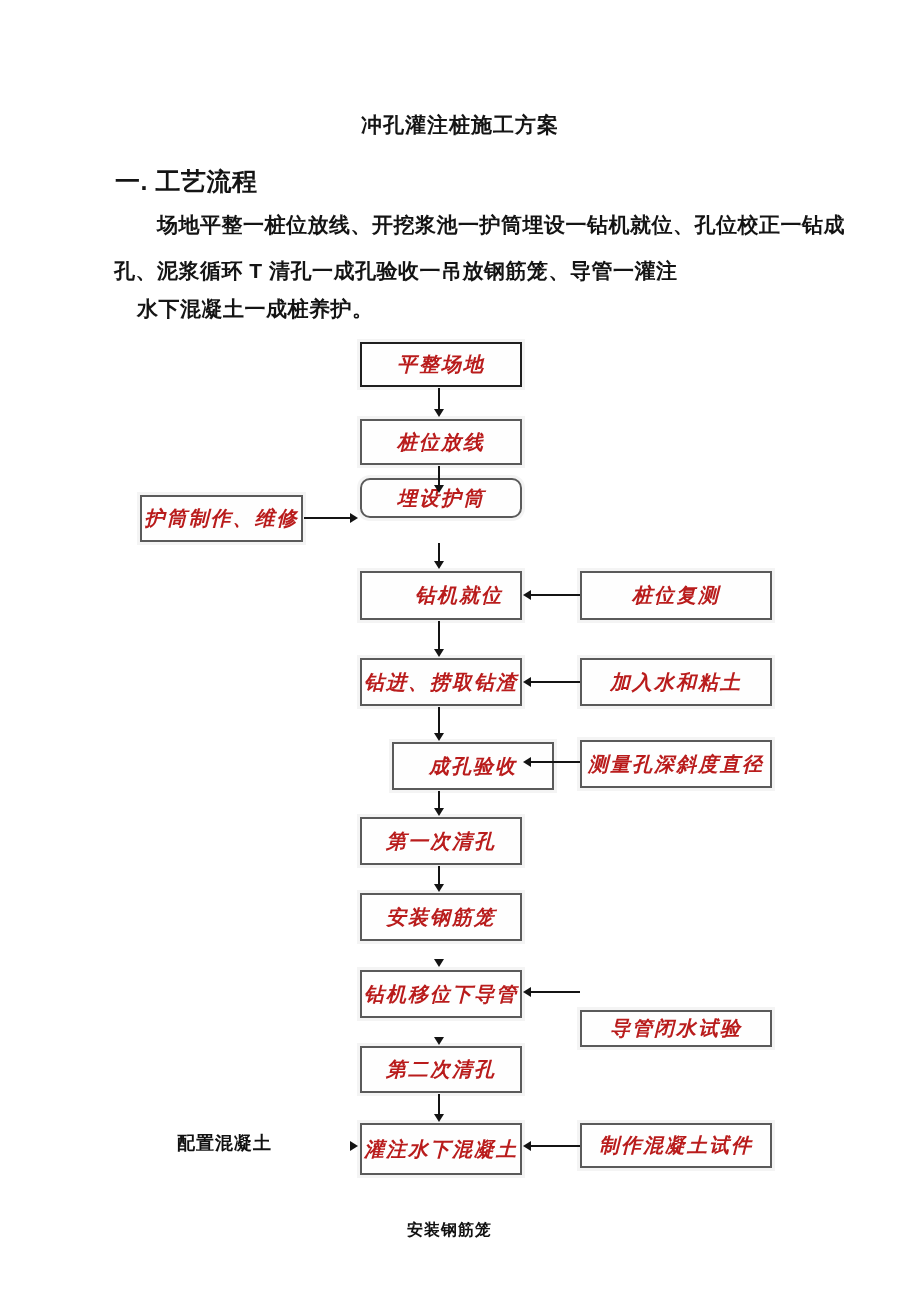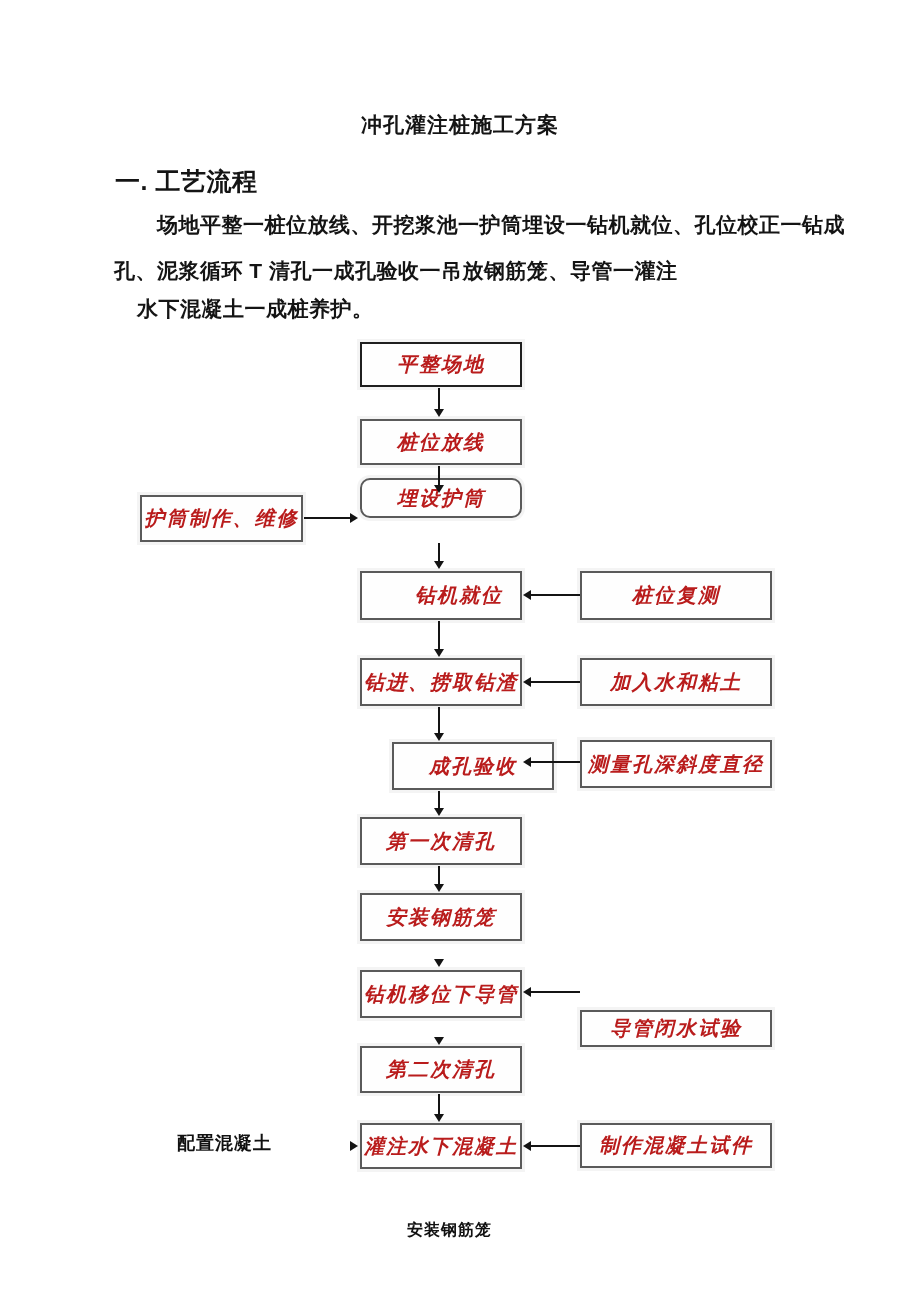--- a/index.html
+++ b/index.html
@@ -99,21 +99,21 @@
   <div class="node main-col primary" style="top:342px;height:45px;">平整场地</div>
   <div class="node main-col" style="top:419px;height:46px;">桩位放线</div>
   <div class="node main-col" style="top:478px;height:40px;border-radius:10px;">埋设护筒</div>
   <div class="node main-col" style="top:571px;height:49px;padding-left:36px;">钻机就位</div>
   <div class="node main-col" style="top:658px;height:48px;">钻进、捞取钻渣</div>
   <div class="node main-col" style="top:742px;height:48px;margin-left:32px;">成孔验收</div>
   <div class="node main-col" style="top:817px;height:48px;">第一次清孔</div>
   <div class="node main-col" style="top:893px;height:48px;">安装钢筋笼</div>
   <div class="node main-col" style="top:970px;height:48px;">钻机移位下导管</div>
   <div class="node main-col" style="top:1046px;height:47px;">第二次清孔</div>
-  <div class="node main-col" style="top:1123px;height:46px;text-align:right;">灌注水下混凝土</div>
+  <div class="node main-col" style="top:1123px;height:52px;text-align:right;">灌注水下混凝土</div>
 
   <div class="node" style="left:140px;top:495px;width:163px;height:47px;">护筒制作、维修</div>
 
   <div class="node right-col" style="top:571px;height:49px;">桩位复测</div>
   <div class="node right-col" style="top:658px;height:48px;">加入水和粘土</div>
   <div class="node right-col" style="top:740px;height:48px;">测量孔深斜度直径</div>
   <div class="node right-col" style="top:978px;height:37px;margin-top:32px;">导管闭水试验</div>
   <div class="node right-col" style="top:1123px;height:45px;">制作混凝土试件</div>
 
   <div class="varrow" style="top:388px;height:29px;"></div>

